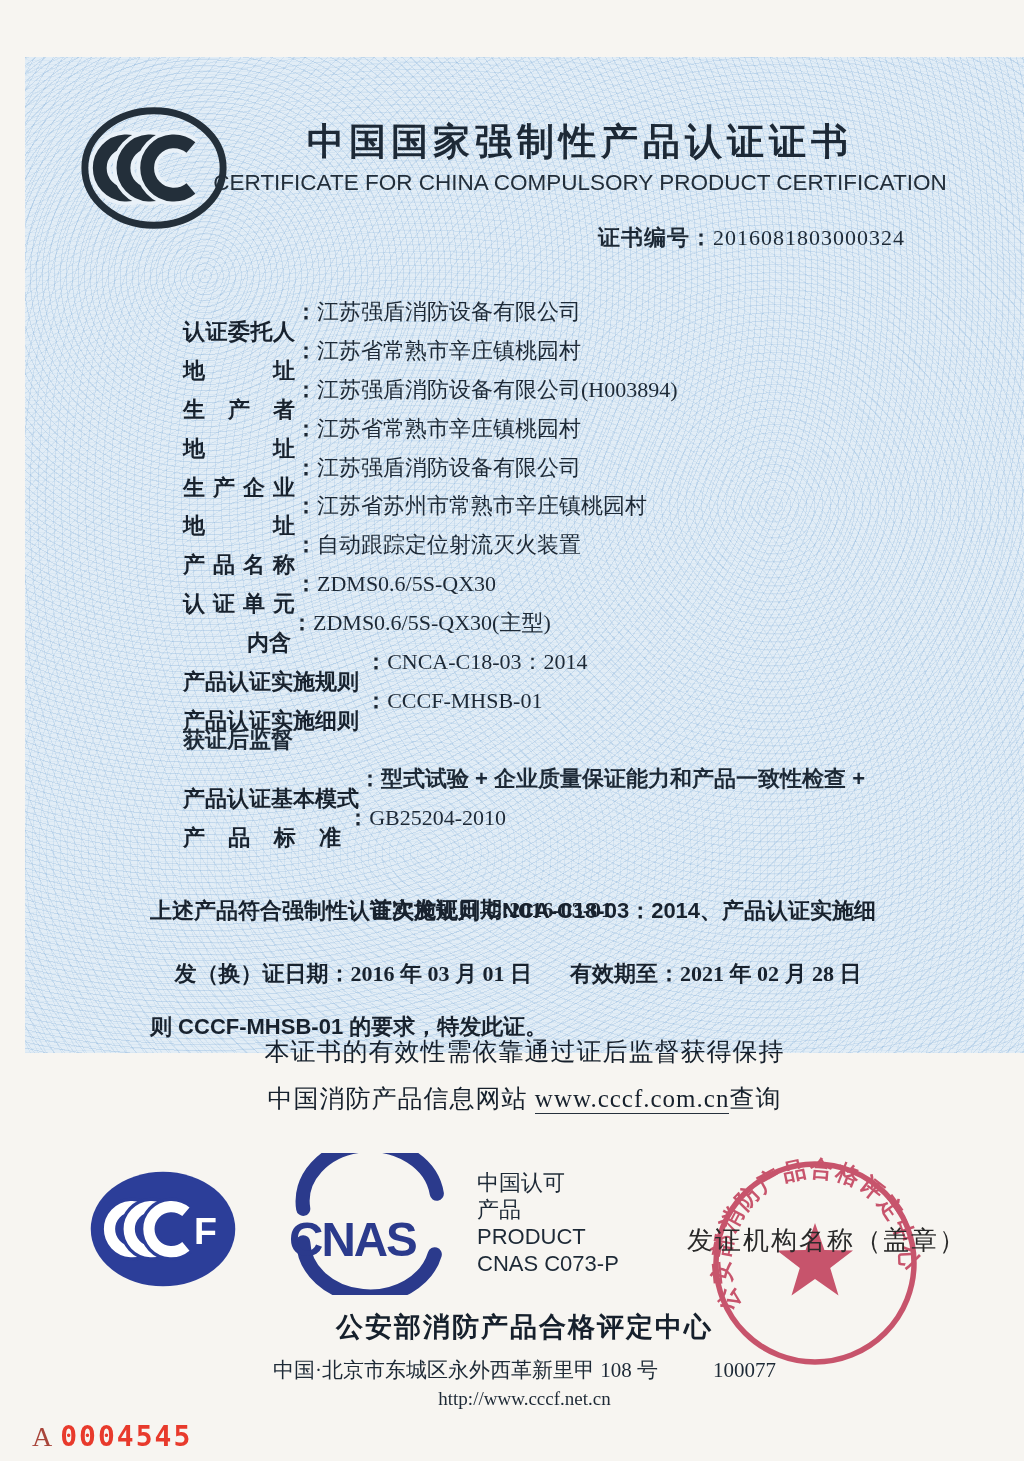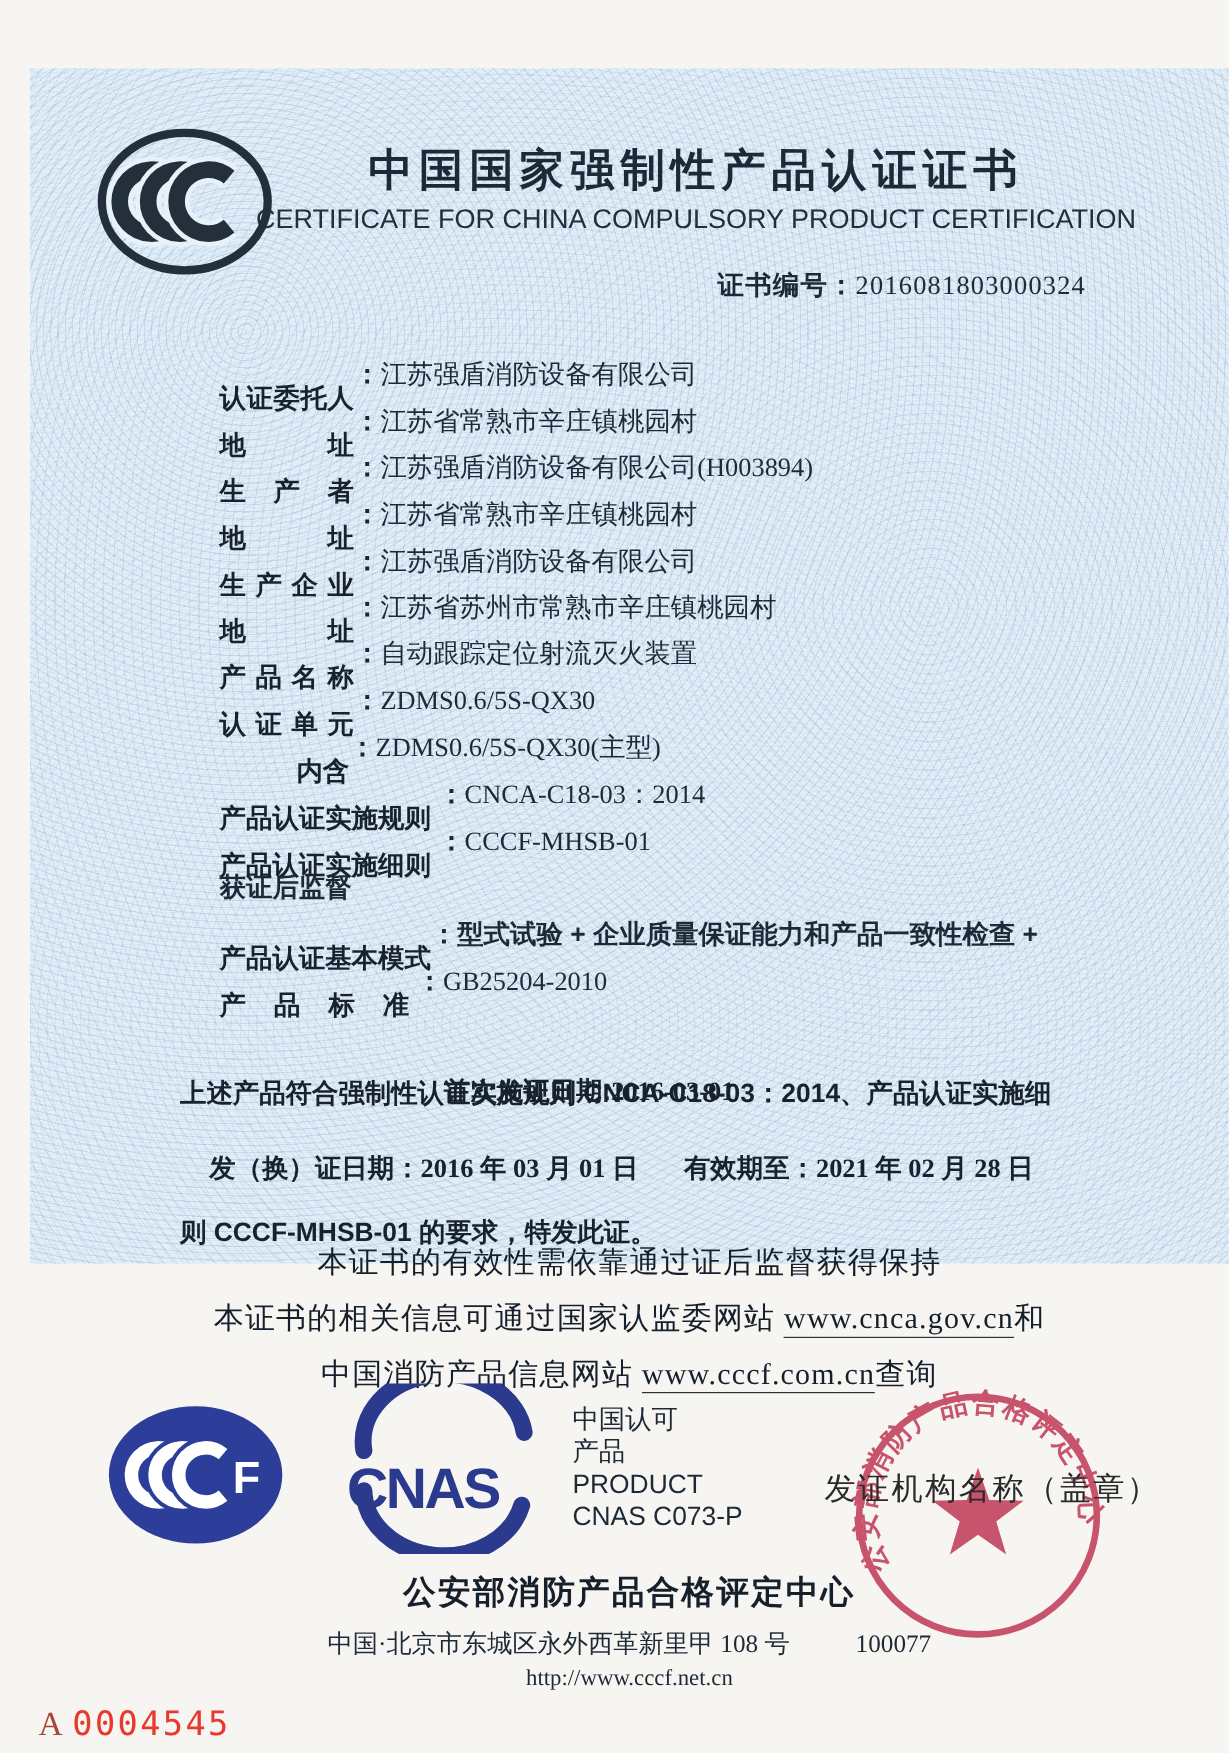--- a/index.html
+++ b/index.html
@@ -86,21 +86,21 @@
   
   .footer-org { left:0; top:1252px; width:999px; text-align:center; font-size:27px;
     font-weight:bold; letter-spacing:2px; color:#16202c;
     font-family:"Liberation Sans","DejaVu Sans",sans-serif; }
   .footer-addr { left:0; top:1299px; width:999px; text-align:center; font-size:21px; color:#1d2936; }
   .footer-addr .pc { display:inline-block; margin-left:55px; }
   .footer-url { left:0; top:1331px; width:999px; text-align:center; font-size:19px; color:#1d2936; }
 
   .serial { position:absolute; left:32px; top:1420px; font-size:28px; }
   .serial .a { color:#a8453a; font-family:"Liberation Serif","DejaVu Serif",serif; }
-  .serial .num { color:#e83a2c; font-weight:normal; letter-spacing:2px;
+  .serial .num { color:#e83a2c; font-weight:bold; letter-spacing:2px;
     font-family:"DejaVu Sans Mono","Liberation Mono",monospace; margin-left:8px; }
 </style>
 </head>
 <body>
 
 <div class="cert">
 
   <svg class="abs logo-ccc" viewBox="0 0 160 130">
     <ellipse cx="80" cy="64" rx="70" ry="58" fill="none" stroke="#232f3a" stroke-width="7"></ellipse>
     <g>
@@ -172,23 +172,20 @@
 
   <div class="abs first-issue">
     <span>首次发证日期:</span><span class="dt">2016-03-01</span>
   </div>
   <div class="abs issue-line">
     <span>发（换）证日期：</span><span class="dt">2016 年 03 月 01 日</span><span class="gap"></span><span>有效期至：</span><span class="dt">2021 年 02 月 28 日</span>
   </div>
 
   <div class="abs notice">
     <div class="n1">本证书的有效性需依靠通过证后监督获得保持</div>
-    <div class="n2">
-      <span>本证书的相关信息可通过国家认监委网站 </span><span class="lnk">www.cnca.gov.cn</span><span>和</span>
-    </div>
     <div class="n2">
       <span>中国消防产品信息网站 </span><span class="lnk">www.cccf.com.cn</span><span>查询</span>
     </div>
   </div>
 
   <svg class="abs logo-cccf" viewBox="0 0 160 130">
     <ellipse cx="80" cy="64" rx="77" ry="61" fill="#2c3e99"></ellipse>
     <g>
       <path d="M 62.4 82.4 A 24 24 0 1 1 62.4 45.6" fill="none" stroke="#2c3e99" stroke-width="19"></path>
       <path d="M 62.4 82.4 A 24 24 0 1 1 62.4 45.6" fill="none" stroke="#ffffff" stroke-width="12"></path>

